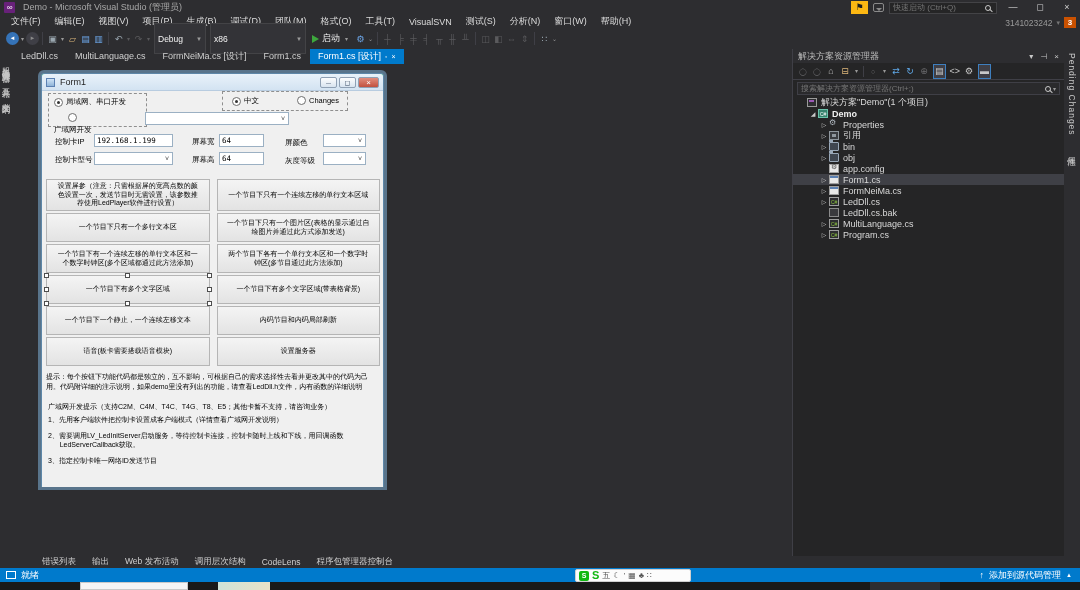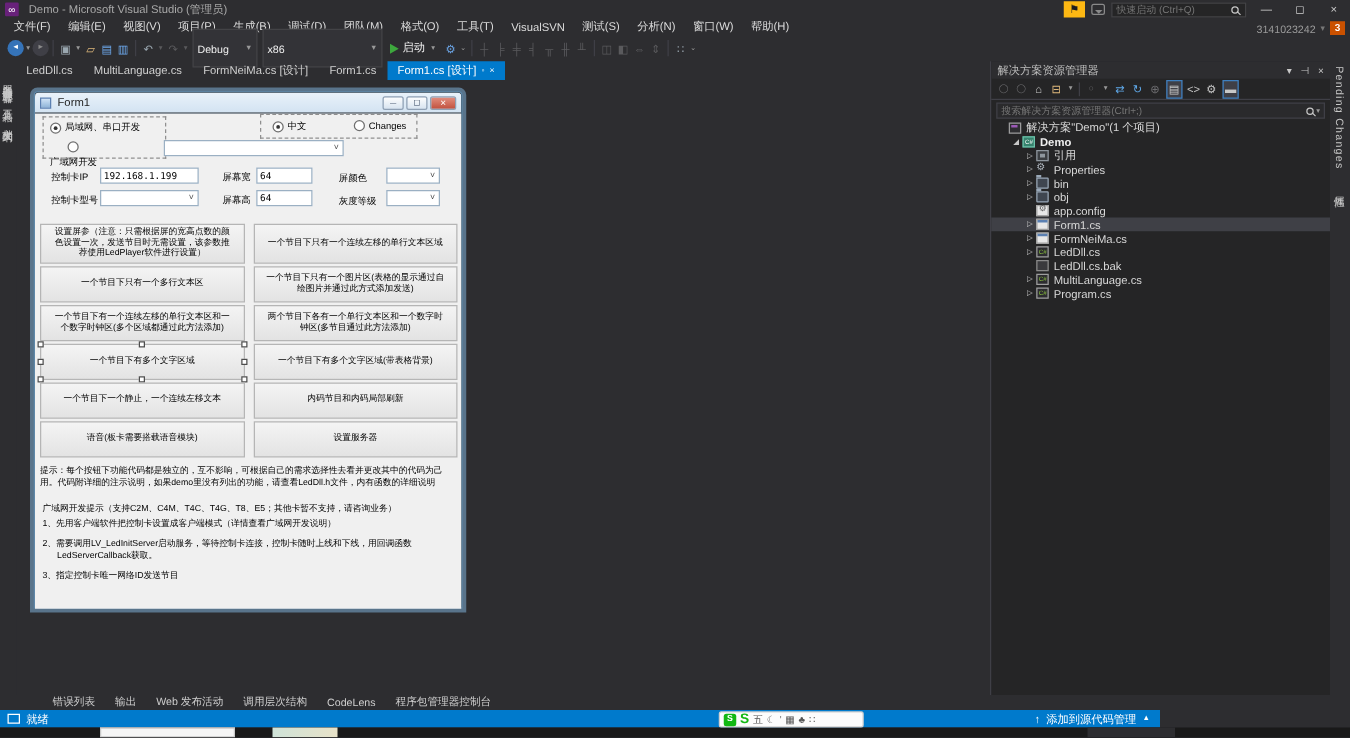--- a/index.html
+++ b/index.html
@@ -59,21 +59,21 @@
 
   
   .left-strip { position:absolute; left:0; top:49px; width:13px; height:507px; display:flex; flex-direction:column; gap:12px; padding-top:12px; align-items:center; }
   .right-strip { position:absolute; left:1064px; top:49px; width:16px; height:507px; display:flex; flex-direction:column; gap:14px; padding-top:4px; align-items:center; }
   .vtab { writing-mode:vertical-rl; font-size:8.5px; color:#c8c8c8; letter-spacing:1px; }
 
   
   .designer { position:absolute; left:13px; top:64px; width:779px; height:492px; background:#2d2d30; }
 
   
-  .form-win { position:absolute; left:14px; top:9px; width:343px; height:414px; border:1px solid #5e87a8; border-radius:3px 3px 0 0; box-shadow:0 0 0 3px rgba(125,175,215,.55); background:#000000; }
+  .form-win { position:absolute; left:28px; top:9px; width:343px; height:414px; border:1px solid #5e87a8; border-radius:3px 3px 0 0; box-shadow:0 0 0 3px rgba(125,175,215,.55); background:#86efac; }
   .form-titlebar { height:17px; background:linear-gradient(#e9f2fa,#d3e3f2); border-bottom:1px solid #b8cce0; border-radius:3px 3px 0 0; display:flex; align-items:center; padding:0 4px; }
   .form-icon { width:9px; height:9px; border:1px solid #5b80b2; background:linear-gradient(#cfe3f6,#8fb4d8); }
   .form-title { font-size:9px; color:#1e1e1e; margin-left:5px; flex:1; }
   .fwb { width:17px; height:11px; border:1px solid #8fa0b4; border-radius:2px; background:linear-gradient(#fdfdfd,#d8e4f0); font-size:7px; line-height:9px; text-align:center; color:#33455e; margin-left:2px; }
   .fwb.close { width:21px; background:linear-gradient(#e28d7d,#c1513f); color:#fff; }
   .fwb.minb::after { content:"—"; font-size:5px; }
   .fwb.maxb::after { content:"◻"; }
   .fwb.close::after { content:"×"; font-size:8px; }
   .form-body { position:relative; height:396px; background:#f0f0f0; font-size:7.5px; color:#000; }
 
@@ -140,21 +140,21 @@
   .ico-config::after { content:"⚙"; position:absolute; left:1px; top:-2px; font-size:7px; color:#555; }
   .ico-form { border:1px solid #9e9e9e; background:#e8e8e8; }
   .ico-form::before { content:""; position:absolute; left:0; top:0; right:0; height:2px; background:#5b80b2; }
   .ico-csfile { border:1px solid #9e9e9e; background:#2d2d30; }
   .ico-csfile::after { content:"C#"; position:absolute; left:1px; top:1px; font-size:5px; color:#8dc63f; line-height:6px; }
   .ico-file { border:1px solid #8a8a8a; background:#3a3a3d; }
 
   
   .bottom-tabs { position:absolute; left:0; top:556px; width:1080px; height:12px; display:flex; gap:16px; padding-left:42px; align-items:center; background:#2d2d30; }
   .btab { font-size:8.5px; color:#cfcfcf; white-space:nowrap; }
-  .statusbar { position:absolute; left:0; top:568px; width:928px; height:14px; display:flex; align-items:center; color:#fff; font-size:9px; padding:0 6px; }
+  .statusbar { position:absolute; left:0; top:568px; width:1080px; height:14px; display:flex; align-items:center; color:#fff; font-size:9px; padding:0 6px; }
   .ready-icon { width:10px; height:8px; border:1px solid #fff; margin-right:5px; }
   .status-right { position:absolute; right:8px; top:0; height:14px; display:flex; align-items:center; gap:5px; }
   .sc-up { font-size:9px; }
   .sc-dd { font-size:6px; }
   .bottom-strip { position:absolute; left:0; top:582px; width:1080px; height:8px; background:#191919; }
   .frag-white { position:absolute; left:80px; top:0; width:108px; height:8px; background:#f5f5f5; border:1px solid #c9c9c9; }
   .frag-img { position:absolute; left:218px; top:0; width:52px; height:8px; background:linear-gradient(90deg,#cfe3d8,#e8e2c8); }
   .frag-dark { position:absolute; left:870px; top:0; width:70px; height:8px; background:#2d2d30; }
 
   
@@ -451,27 +451,27 @@
           <span class="tico ico-solution"></span>
           <span class="tlabel">解决方案"Demo"(1 个项目)</span>
         </div>
         <div class="trow" style="padding-left: 15px;">
           <span class="arr">◢</span>
           <span class="tico ico-csproj"></span>
           <span class="tlabel bold">Demo</span>
         </div>
         <div class="trow" style="padding-left: 26px;">
           <span class="arr">▷</span>
+          <span class="tico ico-properties"></span>
+          <span class="tlabel">Properties</span>
+        </div>
+        <div class="trow" style="padding-left: 26px;">
+          <span class="arr">▷</span>
           <span class="tico ico-reference"></span>
           <span class="tlabel">引用</span>
-        </div>
-        <div class="trow" style="padding-left: 26px;">
-          <span class="arr">▷</span>
-          <span class="tico ico-properties"></span>
-          <span class="tlabel">Properties</span>
         </div>
         <div class="trow" style="padding-left: 26px;">
           <span class="arr">▷</span>
           <span class="tico ico-folder"></span>
           <span class="tlabel">bin</span>
         </div>
         <div class="trow" style="padding-left: 26px;">
           <span class="arr">▷</span>
           <span class="tico ico-folder"></span>
           <span class="tlabel">obj</span>

